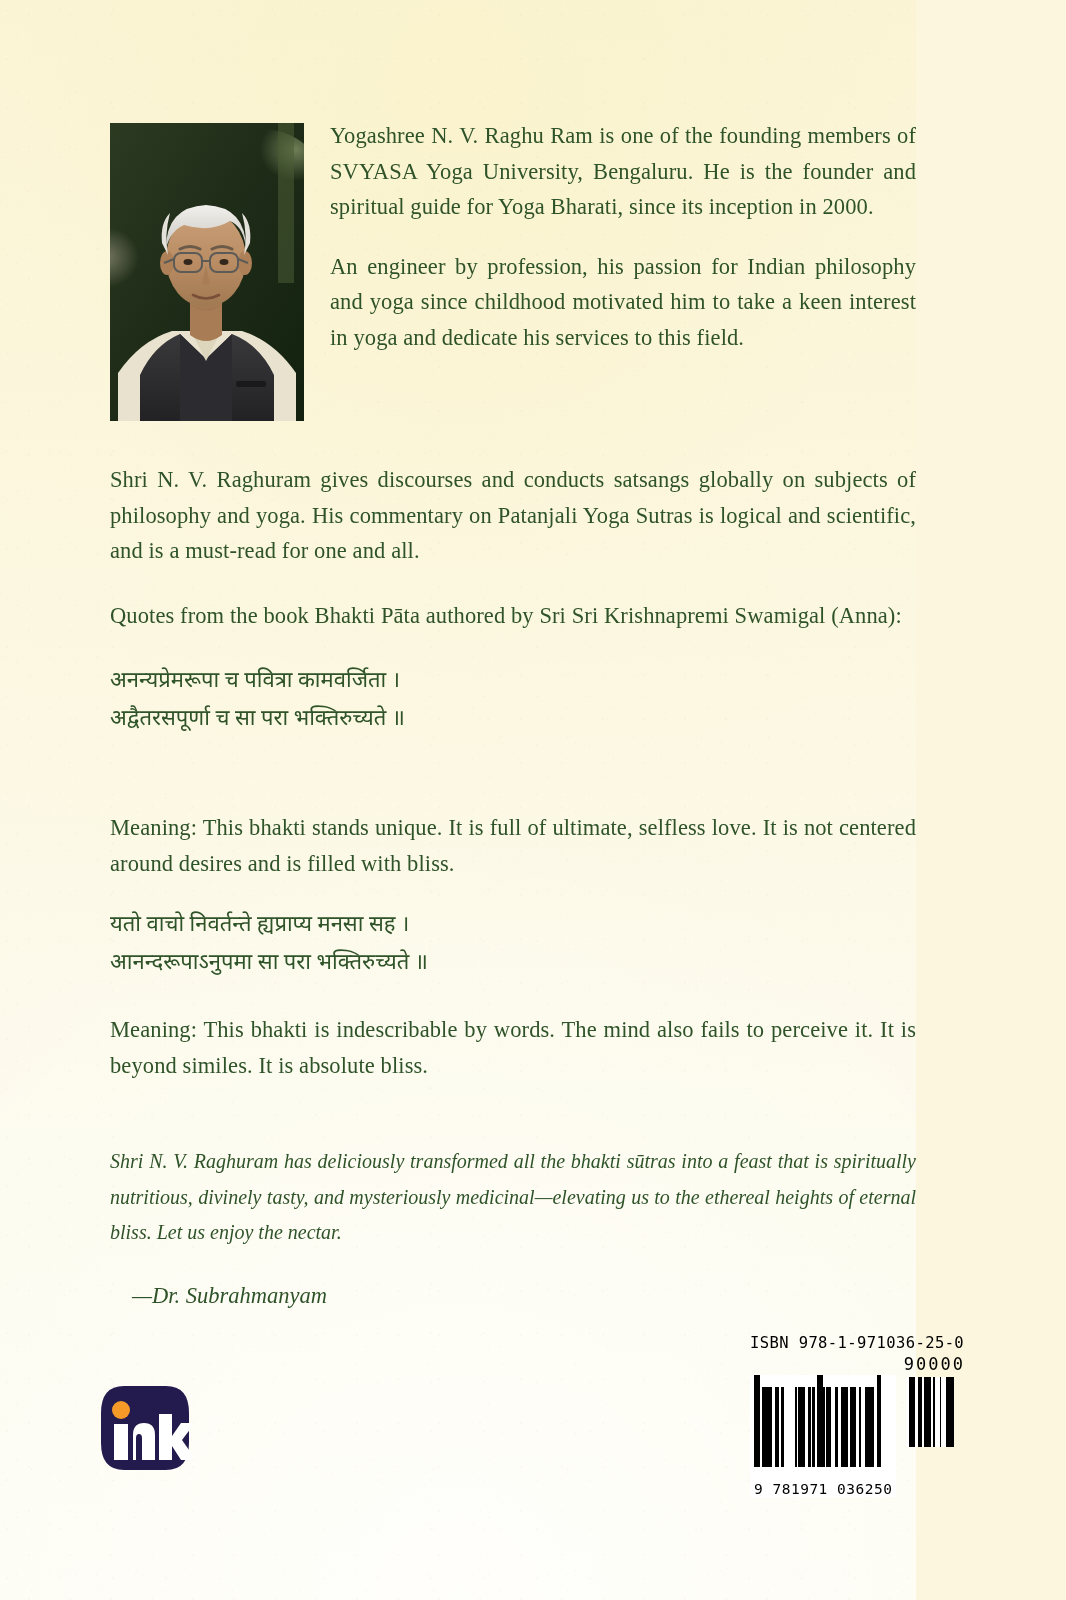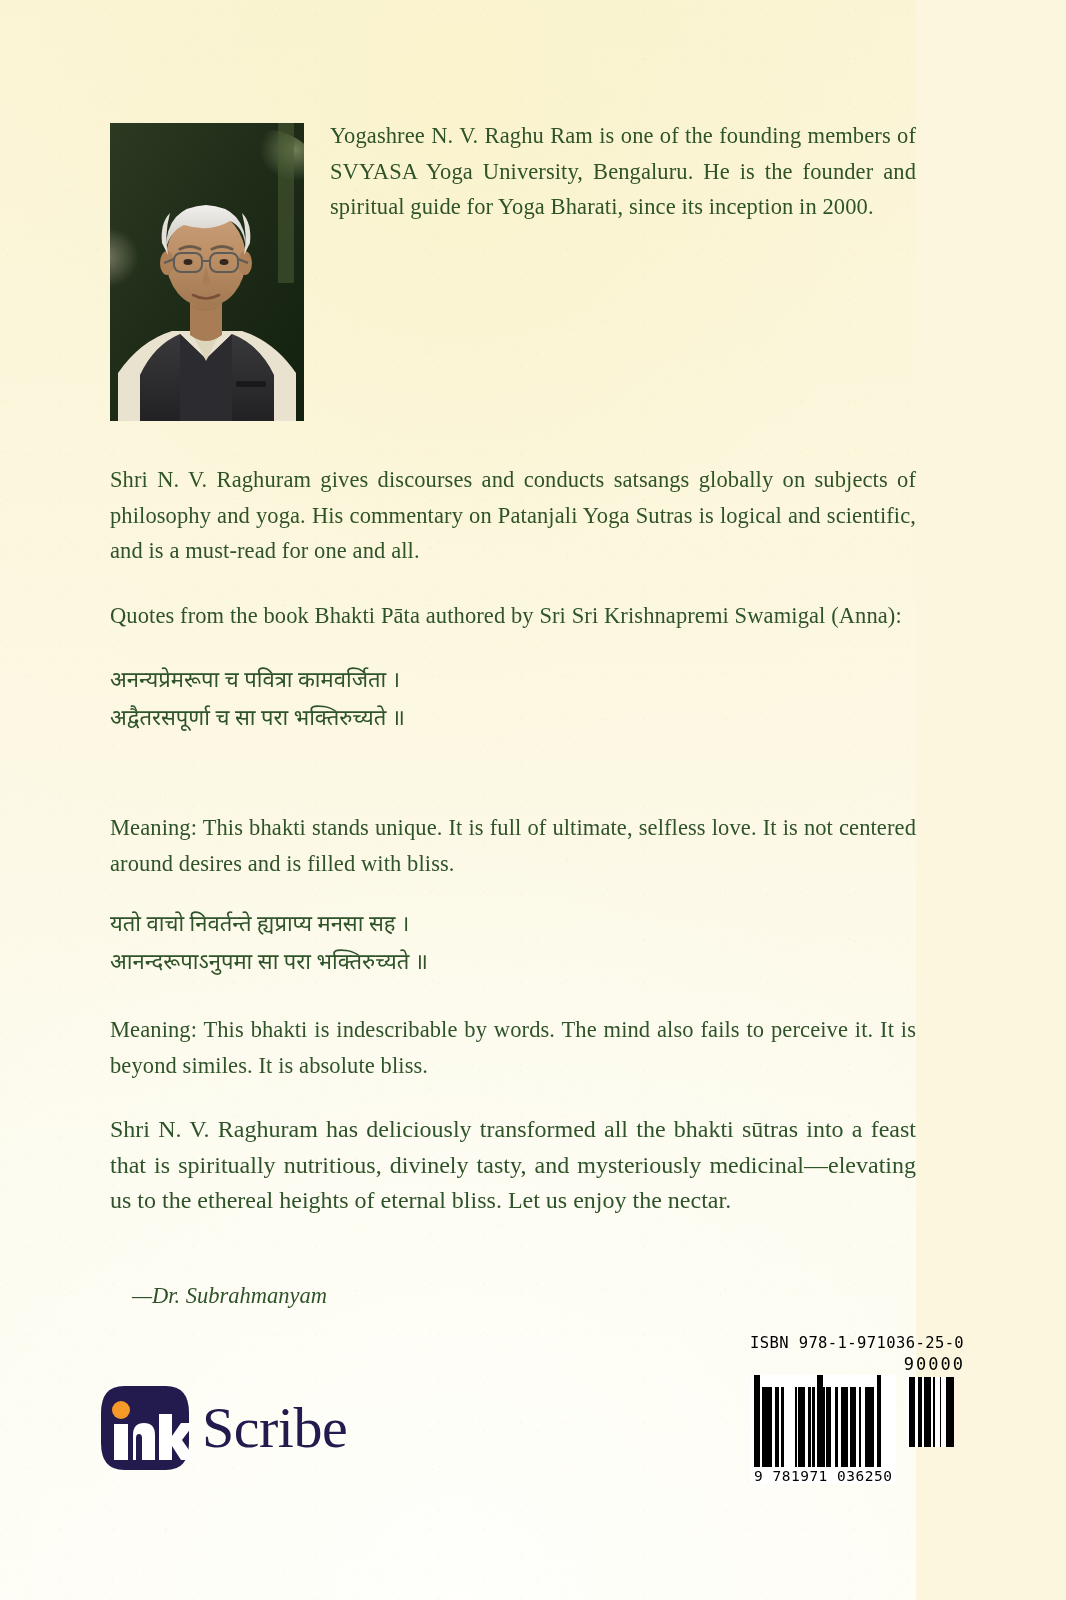--- a/index.html
+++ b/index.html
@@ -87,23 +87,25 @@
   .sanskrit {
     color: #2f5329;
     font-size: 22px;
     line-height: 38px;
     font-family: "Liberation Serif", "DejaVu Serif", serif;
   }
   .sanskrit div { white-space: nowrap; }
 
   .testimonial {
     color: #2f5329;
-    font-size: 24px;
+    font-size: 20px;
     line-height: 35.6px;
+    font-style: italic;
     text-align: justify;
+    margin-top: 32px;
   }
 
   .attribution {
     color: #2f5329;
     font-size: 22.5px;
     font-style: italic;
     padding-left: 22px;
   }
 
   
@@ -158,21 +160,21 @@
     background: #fff;
     padding: 0 4px 0 4px;
   }
   .bars { display: flex; align-items: flex-end; height: 92px; }
   .bars i { display: block; background: #000; }
   .digits {
     font-family: "DejaVu Sans Mono", "Liberation Mono", monospace;
     font-size: 14.5px;
     color: #000;
     letter-spacing: 0.5px;
-    margin-top: 1px;
+    margin-top: 14px;
     white-space: nowrap;
   }
   .addon-bars { display: flex; align-items: flex-start; height: 72px; margin-left: 10px; margin-top: 2px;}
   .addon-bars i { display: block; background:#000; }
 </style>
 </head>
 <body>
 
 <div id="page">
   <div id="grain"></div>
@@ -253,20 +255,21 @@
 
           <path d="M83 172 Q96 179 109 172" stroke="#7a4f3a" stroke-width="2.6" fill="none" stroke-linecap="round"></path>
 
           <path d="M78 180 Q96 190 114 180 Q96 196 78 180 Z" fill="#966f4a" opacity="0.35"></path>
 
           <rect x="126" y="258" width="30" height="6" rx="2" fill="#19191c"></rect>
         </svg>
       </div>
 
       <p class="body-text">Yogashree N. V. Raghu Ram is one of the founding members of SVYASA Yoga University, Bengaluru. He is the founder and spiritual guide for Yoga Bharati, since its inception in 2000.</p>
+      <p class="body-text">An engineer by profession, his passion for Indian philosophy and yoga since childhood motivated him to take a keen interest in yoga and dedicate his services to this field.</p>
     </div>
 
     <div class="block after-photo" style="top:462px;">
       <p class="body-text last">Shri N. V. Raghuram gives discourses and conducts satsangs globally on subjects of philosophy and yoga. His commentary on Patanjali Yoga Sutras is logical and scientific, and is a must-read for one and all.</p>
     </div>
 
     <div class="block" style="top:598px;">
       <p class="body-text last">Quotes from the book Bhakti Pāta authored by Sri Sri Krishnapremi Swamigal (Anna):</p>
     </div>
 
@@ -299,21 +302,20 @@
         <path d="M27 4 H69 Q92 4 92 31 V61 Q92 88 69 88 H27 Q4 88 4 61 V31 Q4 4 27 4 Z" fill="#231b4d"></path>
         <circle cx="24" cy="28" r="9" fill="#f59a28"></circle>
 
         <path d="M17 42 h14 v36 h-14 z" fill="#ffffff"></path>
 
         <path d="M36 78 v-25 q0-12 11-12 q11 0 11 12 v25 h-13 v-22 q0-4 -3 -4 q-3 0 -3 4 v22 z" fill="#ffffff"></path>
 
         <path d="M62 78 v-46 h13 v22 l9 -13 h14 l-13 17 l14 20 h-15 l-9 -14 v14 z" fill="#ffffff"></path>
       </svg>
     </div>
-    <div class="logo-word">Scribe</div>
   </div>
 
   <div class="barcode-area">
     <div class="isbn-line">ISBN 978-1-971036-25-0</div>
     <div class="addon-label">90000</div>
     <div class="bars-row">
       <div class="main-bars">
         <div class="bars" id="mainbars">
             <i style="width:2px;height:92px;background:#000"></i>
             <i style="width:2px;height:92px;background:#000"></i>

